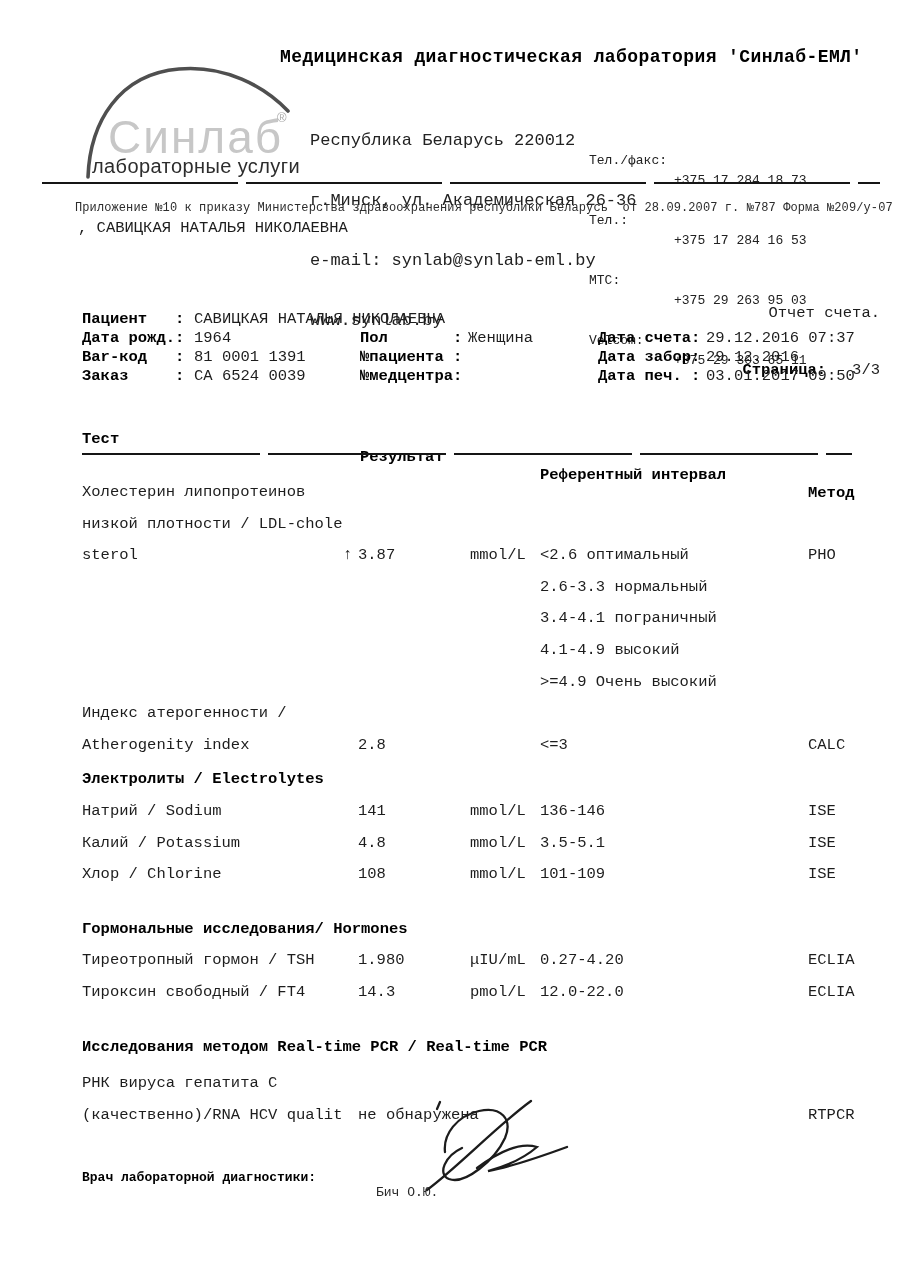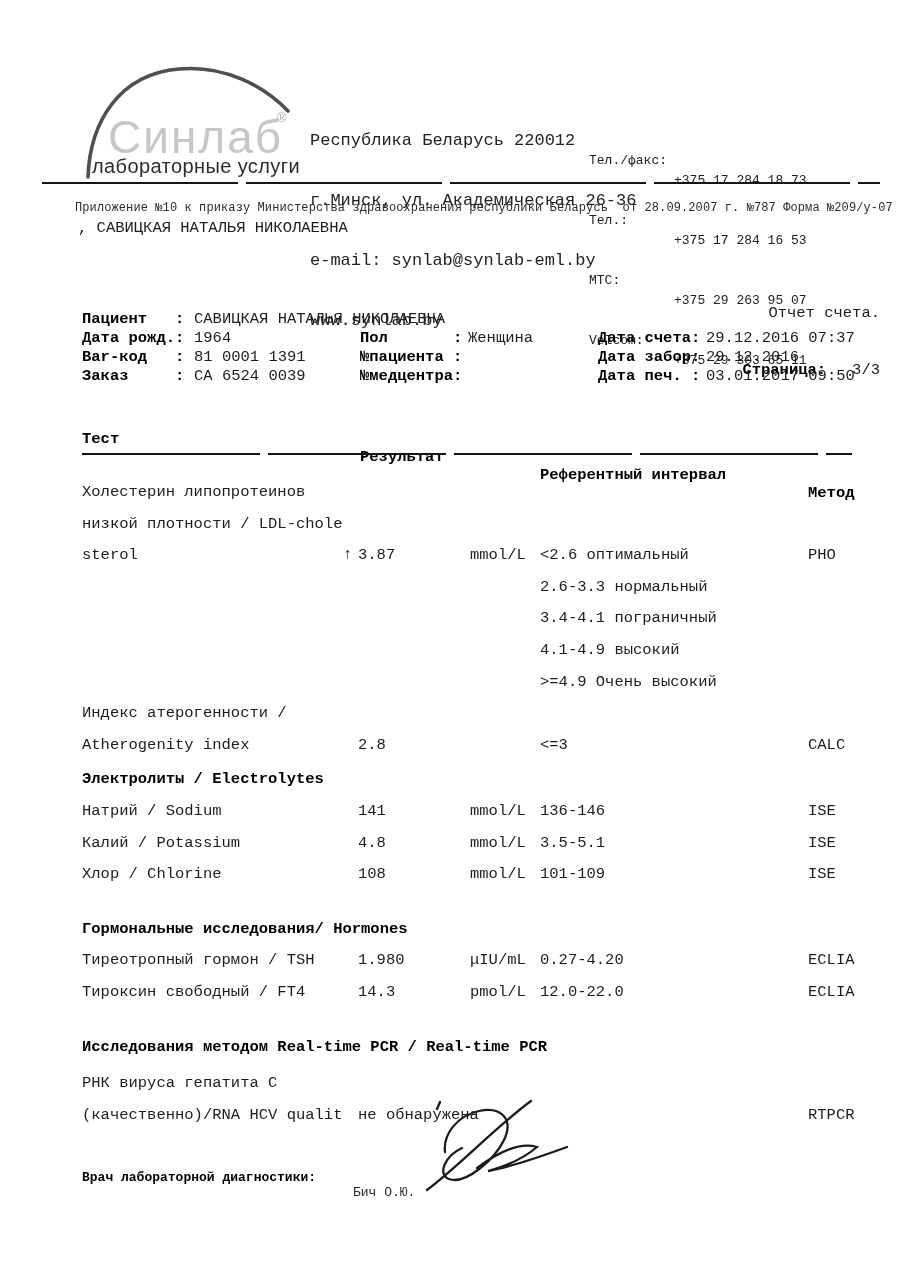--- a/index.html
+++ b/index.html
@@ -35,58 +35,59 @@
   
   .table-head{left:0;top:412px;width:901px;font-size:15.5px;height:19px;text-align:center;}
   .table-head span{position:absolute;white-space:pre;font-weight:bold;color:#000;}
   #results-body{left:0;top:470px;width:901px;font-size:15.5px;}
   .t-line{position:relative;height:18.6px;margin-top:13px;}
   .t-line span{position:absolute;white-space:pre;top:0;}
   
   .footer-line{left:0;top:1155px;width:777px;font-size:13px;height:20px;text-align:right;}
   .footer-line span{position:absolute;white-space:pre;}
   .doctor-label{left:82px;font-weight:bold;color:#000;}
-  .doctor-name{left:353px;color:#2a2a2a;}
+  .doctor-name{left:376px;color:#2a2a2a;}
   .signature{position:absolute;left:415px;top:1096px;}
   .logo{position:absolute;left:75px;top:60px;}
 </style>
 </head>
 <body>
 
 <div class="page">
 
   <div class="logo">
     <svg width="230" height="120" viewBox="0 0 230 120">
       <path d="M 13 117 C 15 62, 44 14, 104 9 C 150 5, 189 26, 213 51" fill="none" stroke="#4f4f4f" stroke-width="3.6" stroke-linecap="round"></path>
       <text x="33" y="93" font-family="Liberation Sans, sans-serif" font-size="46" letter-spacing="2" fill="#c7c7c7">Синлаб</text>
       <text x="202" y="62" font-family="Liberation Sans, sans-serif" font-size="13" fill="#a9a9a9">®</text>
       <text x="17" y="113" font-family="Liberation Sans, sans-serif" font-size="20" letter-spacing=".4" fill="#2d2d2d">лабораторные услуги</text>
     </svg>
   </div>
 
+  <div class="abs title">Медицинская диагностическая лаборатория 'Синлаб-ЕМЛ'</div>
 
   <div class="abs addr">
     <div>Республика Беларусь 220012</div>
     <div>г.Минск, ул. Академическая 26-36</div>
     <div>e-mail: synlab@synlab-eml.by</div>
     <div>www.synlab.by</div>
   </div>
 
   <div class="abs phones">
     <div class="phone-row">
       <span class="phone-label">Тел./факс:</span>
       <span class="phone-number">+375 17 284 18 73</span>
     </div>
     <div class="phone-row">
       <span class="phone-label">Тел.:</span>
       <span class="phone-number">+375 17 284 16 53</span>
     </div>
     <div class="phone-row">
       <span class="phone-label">МТС:</span>
-      <span class="phone-number">+375 29 263 95 07</span>
+      <span class="phone-number">+375 29 263 95 03</span>
     </div>
     <div class="phone-row">
       <span class="phone-label">Velcom:</span>
       <span class="phone-number">+375 29 303 65 11</span>
     </div>
   </div>
 
   <div class="rule rule-top"></div>
   <div class="abs form-note">Приложение №10 к приказу Министерства здравоохранения республики Беларусь  от 28.09.2007 г. №787 Форма №209/у-07</div>
   <div class="abs patient-name-line">, САВИЦКАЯ НАТАЛЬЯ НИКОЛАЕВНА</div>

